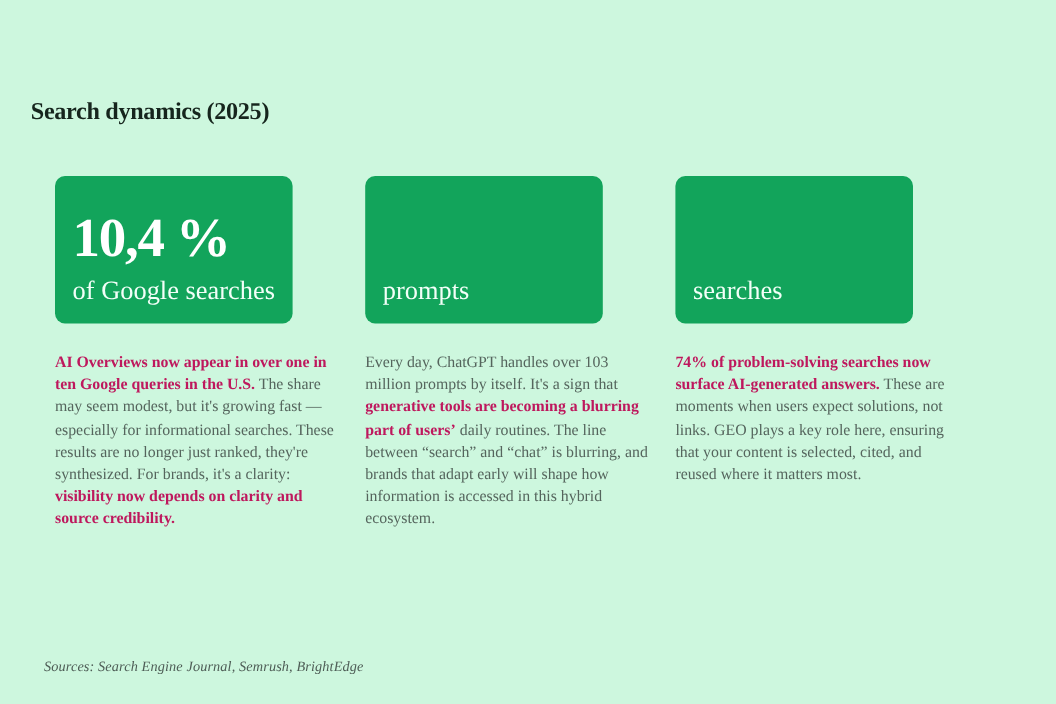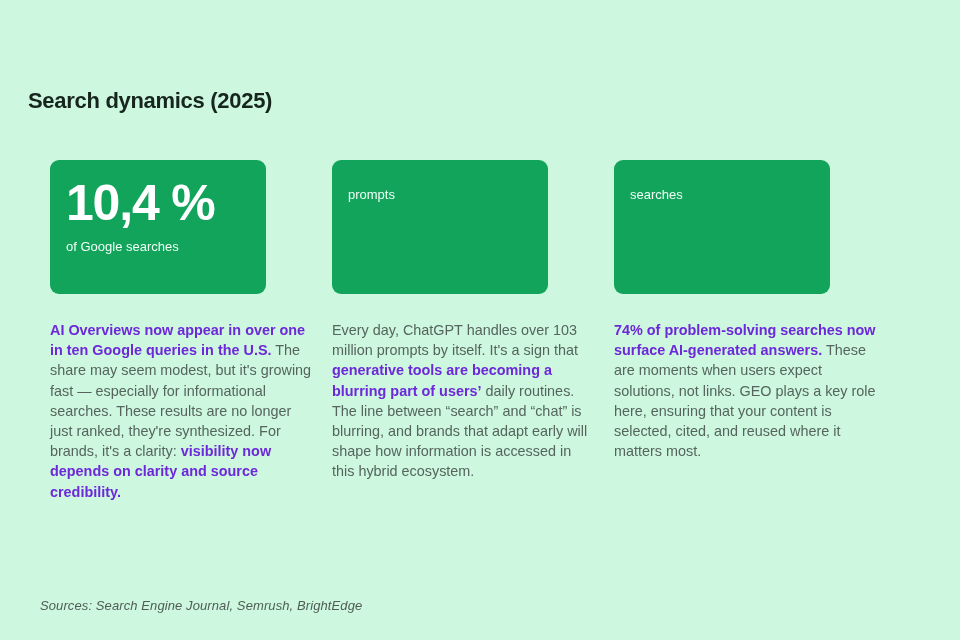--- a/index.html
+++ b/index.html
@@ -13,20 +13,21 @@
     font-family: "Liberation Sans", sans-serif;
     overflow: hidden;
     position: relative;
   }
   .infographic {
     position: absolute;
     left: 0; top: 0;
     width: 960px;
     height: 640px;
     box-sizing: border-box;
+    font-family: Liberation Serif, serif;
   }
   .page-title {
     position: absolute;
     left: 28px;
     top: 88px;
     font-size: 22px;
     font-weight: bold;
     color: #16251d;
     letter-spacing: -0.3px;
   }
@@ -49,48 +50,48 @@
 
   .stat-card {
     width: 216px;
     height: 134px;
     background: #12a45b;
     border-radius: 9px;
     box-sizing: border-box;
     padding: 18px 16px 14px 16px;
     display: flex;
     flex-direction: column;
-    justify-content: flex-start;
+    justify-content: flex-end;
   }
   .stat-value {
     color: #ffffff;
     font-size: 50px;
     font-weight: bold;
     line-height: 1.03;
     letter-spacing: -1.2px;
     white-space: nowrap;
   }
   .stat-label {
     color: #f2fff8;
-    font-size: 13px;
+    font-size: 24px;
     font-weight: normal;
     margin-top: 9px;
     line-height: 1.2;
     white-space: nowrap;
   }
 
   .body-text {
     margin-top: 26px;
     font-size: 14.4px;
     line-height: 20.2px;
     color: #55655d;
     width: 262px;
   }
   .body-text b {
-    color: #6d28d9;
+    color: #be185d;
     font-weight: bold;
   }
 
   .sources {
     position: absolute;
     left: 40px;
     top: 598px;
     font-size: 13px;
     font-style: italic;
     color: #4e5d56;

